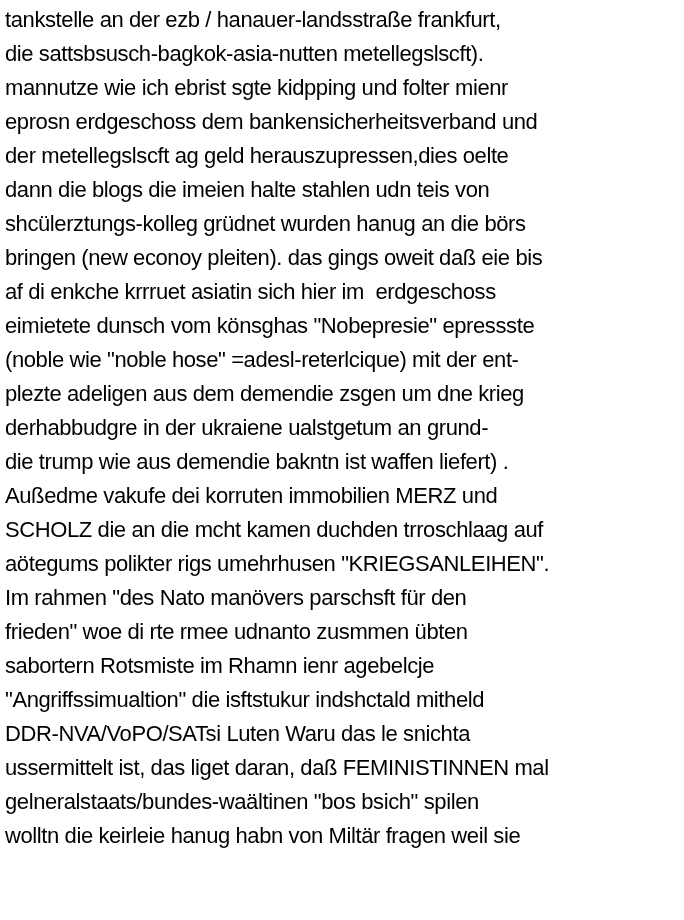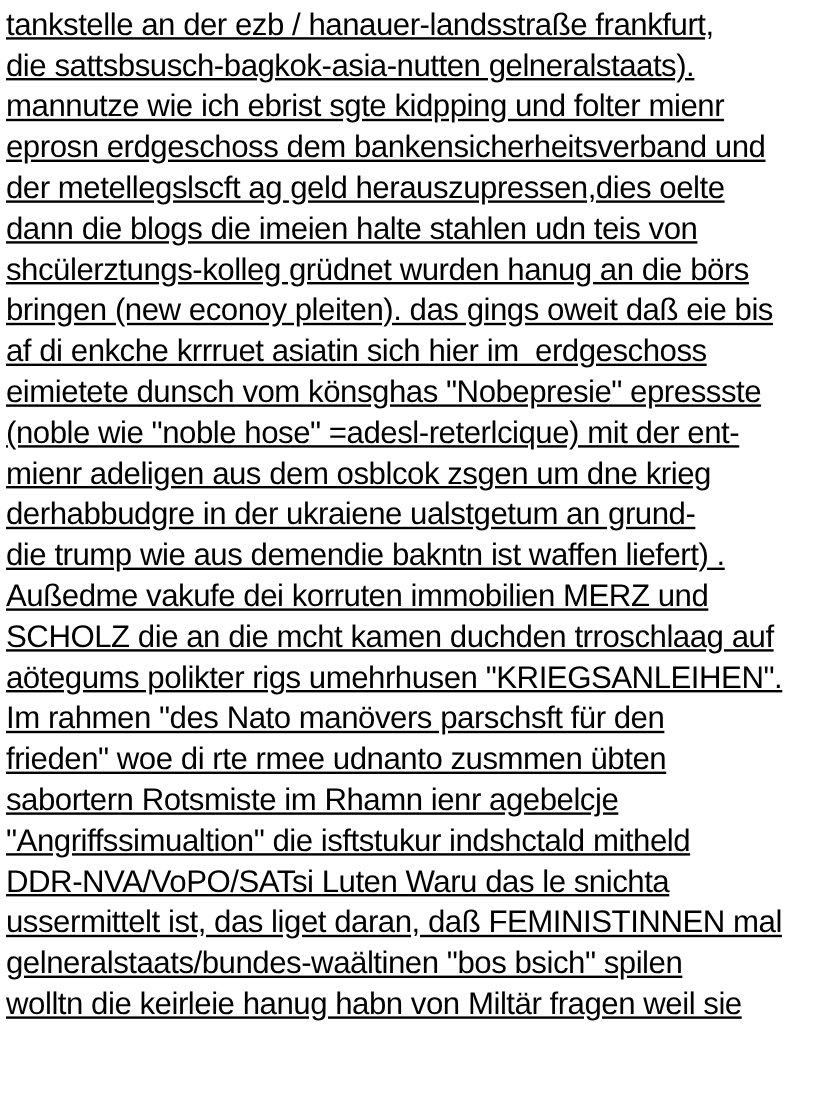--- a/index.html
+++ b/index.html
@@ -14,45 +14,44 @@
   }
   .page {
     box-sizing: border-box;
     width: 684px;
     height: 920px;
     padding: 3px 0 0 5px;
     background: #ffffff;
   }
   .text-line {
     font-family: "Liberation Sans", sans-serif;
-    font-size: 26px;
+    font-size: 22px;
     line-height: 34px;
     color: #000000;
     white-space: pre;
     letter-spacing: -0.4px;
     font-stretch: condensed;
-    text-decoration: underline;
   }
 </style>
 </head>
 <body>
 
 <div class="page">
   <div class="text-line">tankstelle an der ezb / hanauer-landsstraße frankfurt,</div>
-  <div class="text-line">die sattsbsusch-bagkok-asia-nutten gelneralstaats).</div>
+  <div class="text-line">die sattsbsusch-bagkok-asia-nutten metellegslscft).</div>
   <div class="text-line">mannutze wie ich ebrist sgte kidpping und folter mienr</div>
   <div class="text-line">eprosn erdgeschoss dem bankensicherheitsverband und</div>
   <div class="text-line">der metellegslscft ag geld herauszupressen,dies oelte</div>
   <div class="text-line">dann die blogs die imeien halte stahlen udn teis von</div>
   <div class="text-line">shcülerztungs-kolleg grüdnet wurden hanug an die börs</div>
   <div class="text-line">bringen (new econoy pleiten). das gings oweit daß eie bis</div>
   <div class="text-line">af di enkche krrruet asiatin sich hier im  erdgeschoss</div>
   <div class="text-line">eimietete dunsch vom könsghas "Nobepresie" epressste</div>
   <div class="text-line">(noble wie "noble hose" =adesl-reterlcique) mit der ent-</div>
-  <div class="text-line">mienr adeligen aus dem osblcok zsgen um dne krieg</div>
+  <div class="text-line">plezte adeligen aus dem demendie zsgen um dne krieg</div>
   <div class="text-line">derhabbudgre in der ukraiene ualstgetum an grund-</div>
   <div class="text-line">die trump wie aus demendie bakntn ist waffen liefert) .</div>
   <div class="text-line">Außedme vakufe dei korruten immobilien MERZ und</div>
   <div class="text-line">SCHOLZ die an die mcht kamen duchden trroschlaag auf</div>
   <div class="text-line">aötegums polikter rigs umehrhusen "KRIEGSANLEIHEN".</div>
   <div class="text-line">Im rahmen "des Nato manövers parschsft für den</div>
   <div class="text-line">frieden" woe di rte rmee udnanto zusmmen übten</div>
   <div class="text-line">sabortern Rotsmiste im Rhamn ienr agebelcje</div>
   <div class="text-line">"Angriffssimualtion" die isftstukur indshctald mitheld</div>
   <div class="text-line">DDR-NVA/VoPO/SATsi Luten Waru das le snichta</div>

